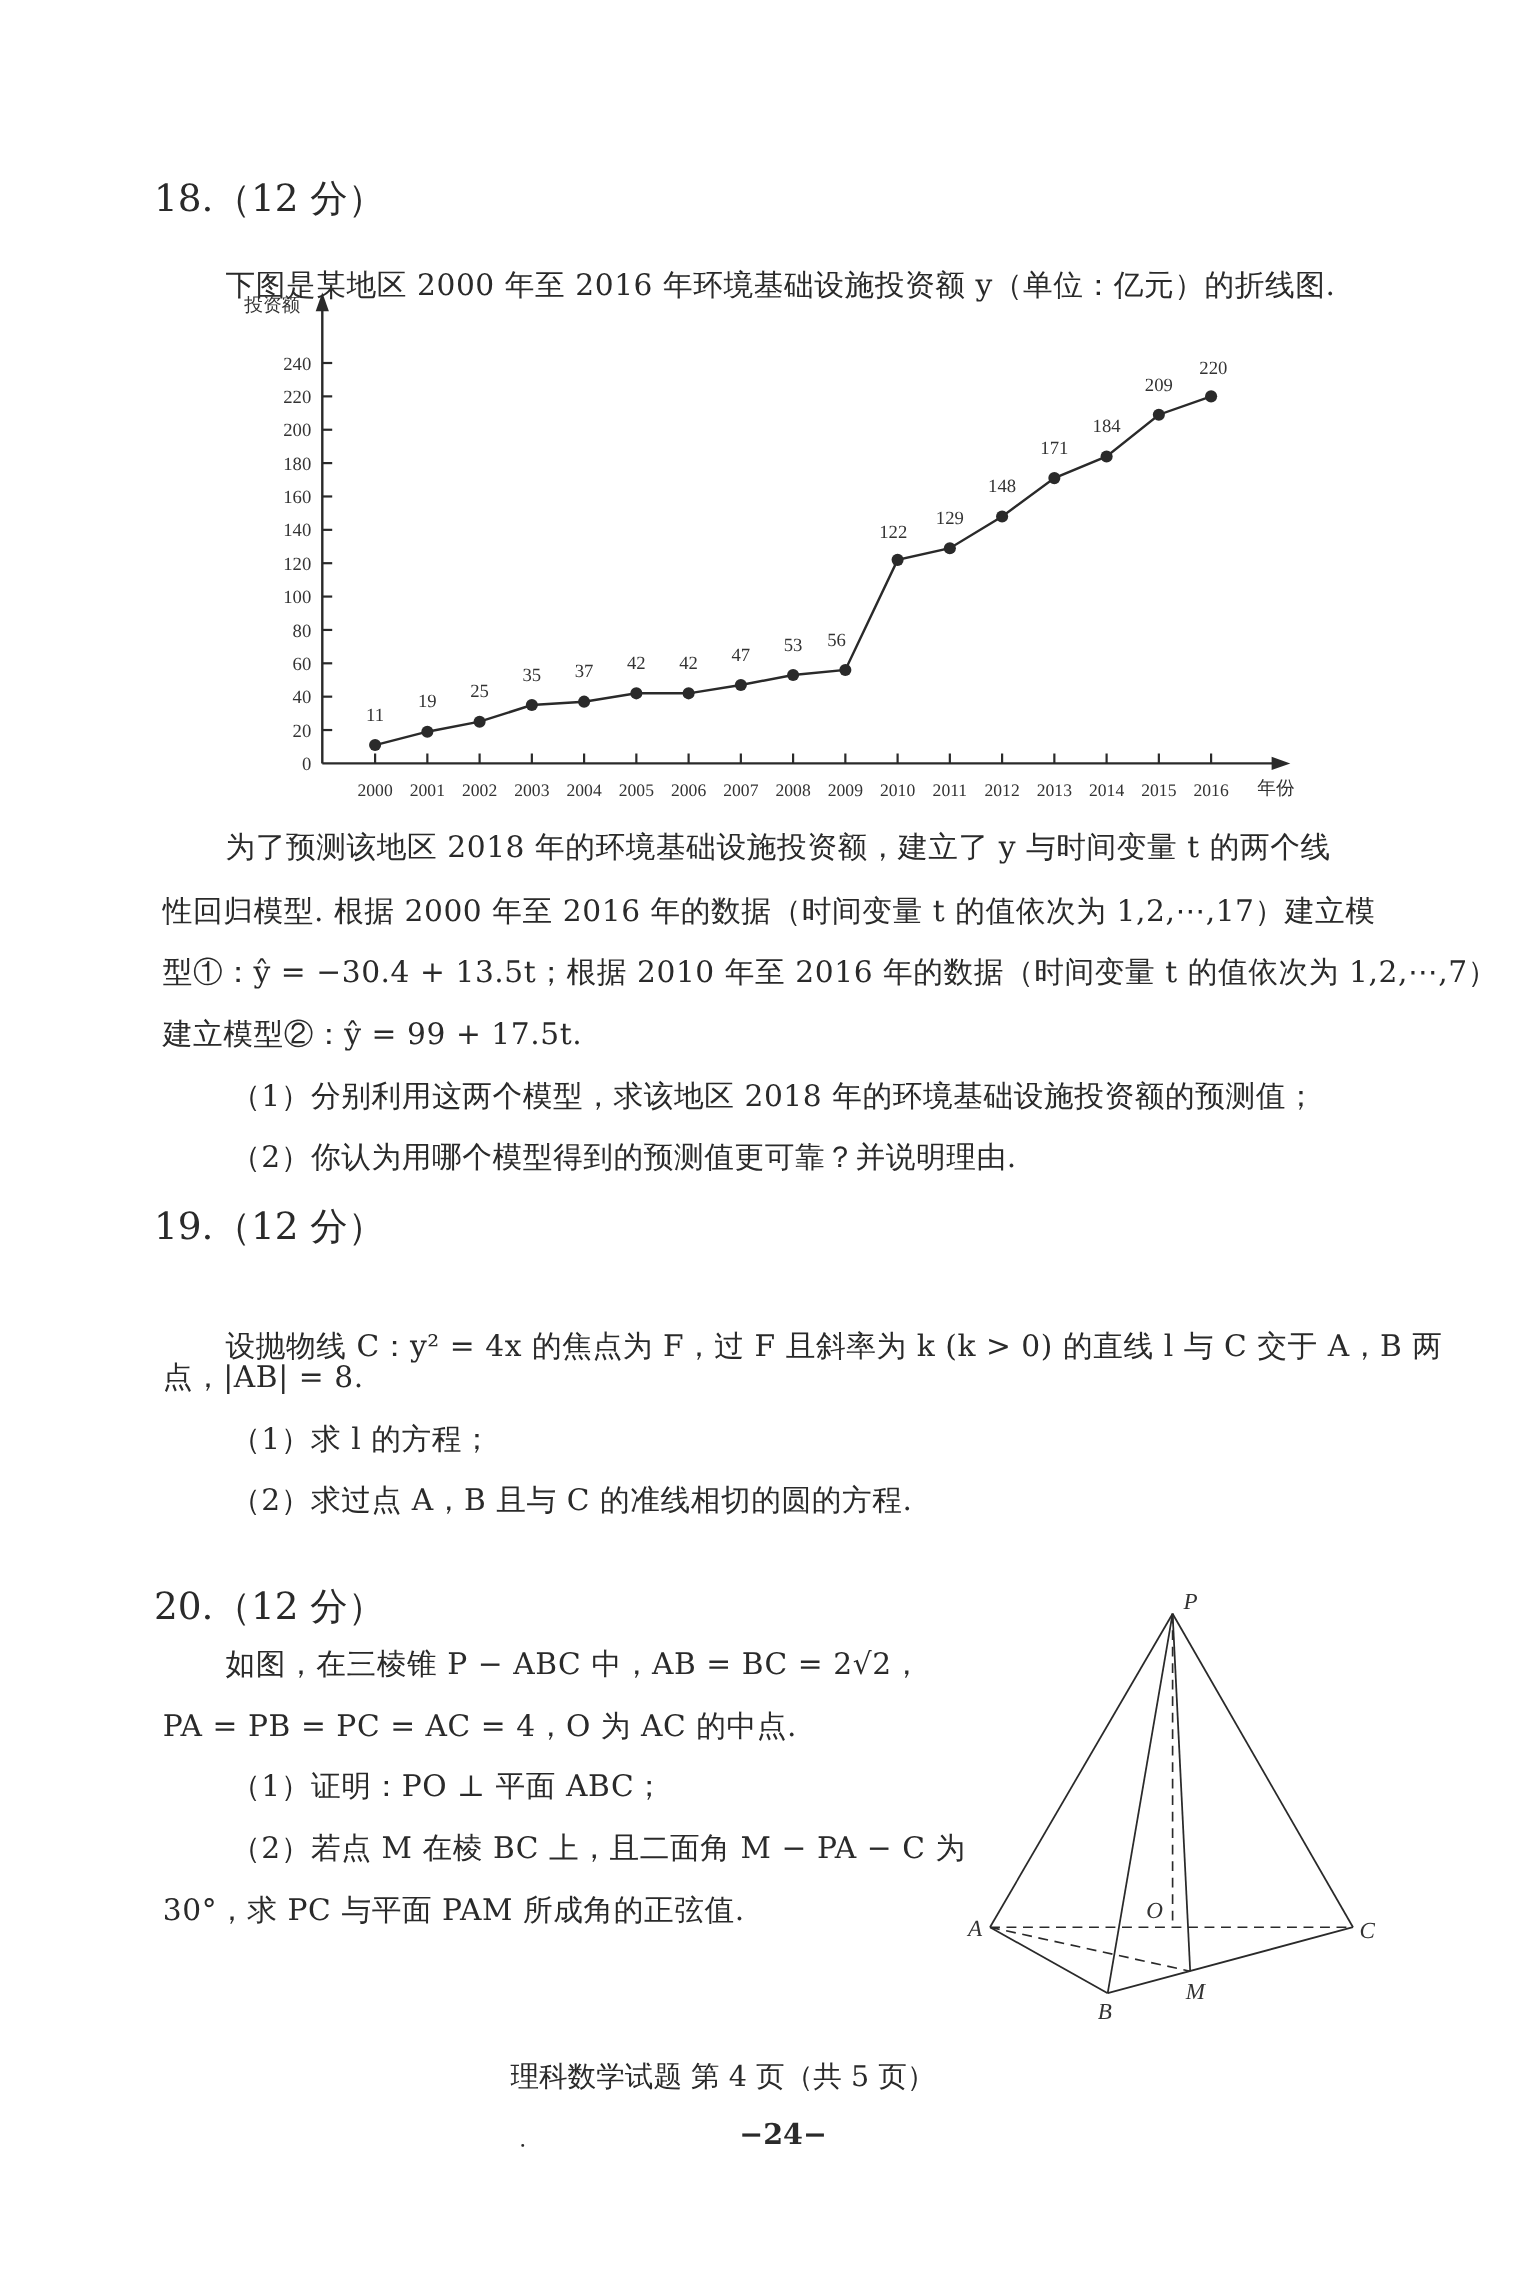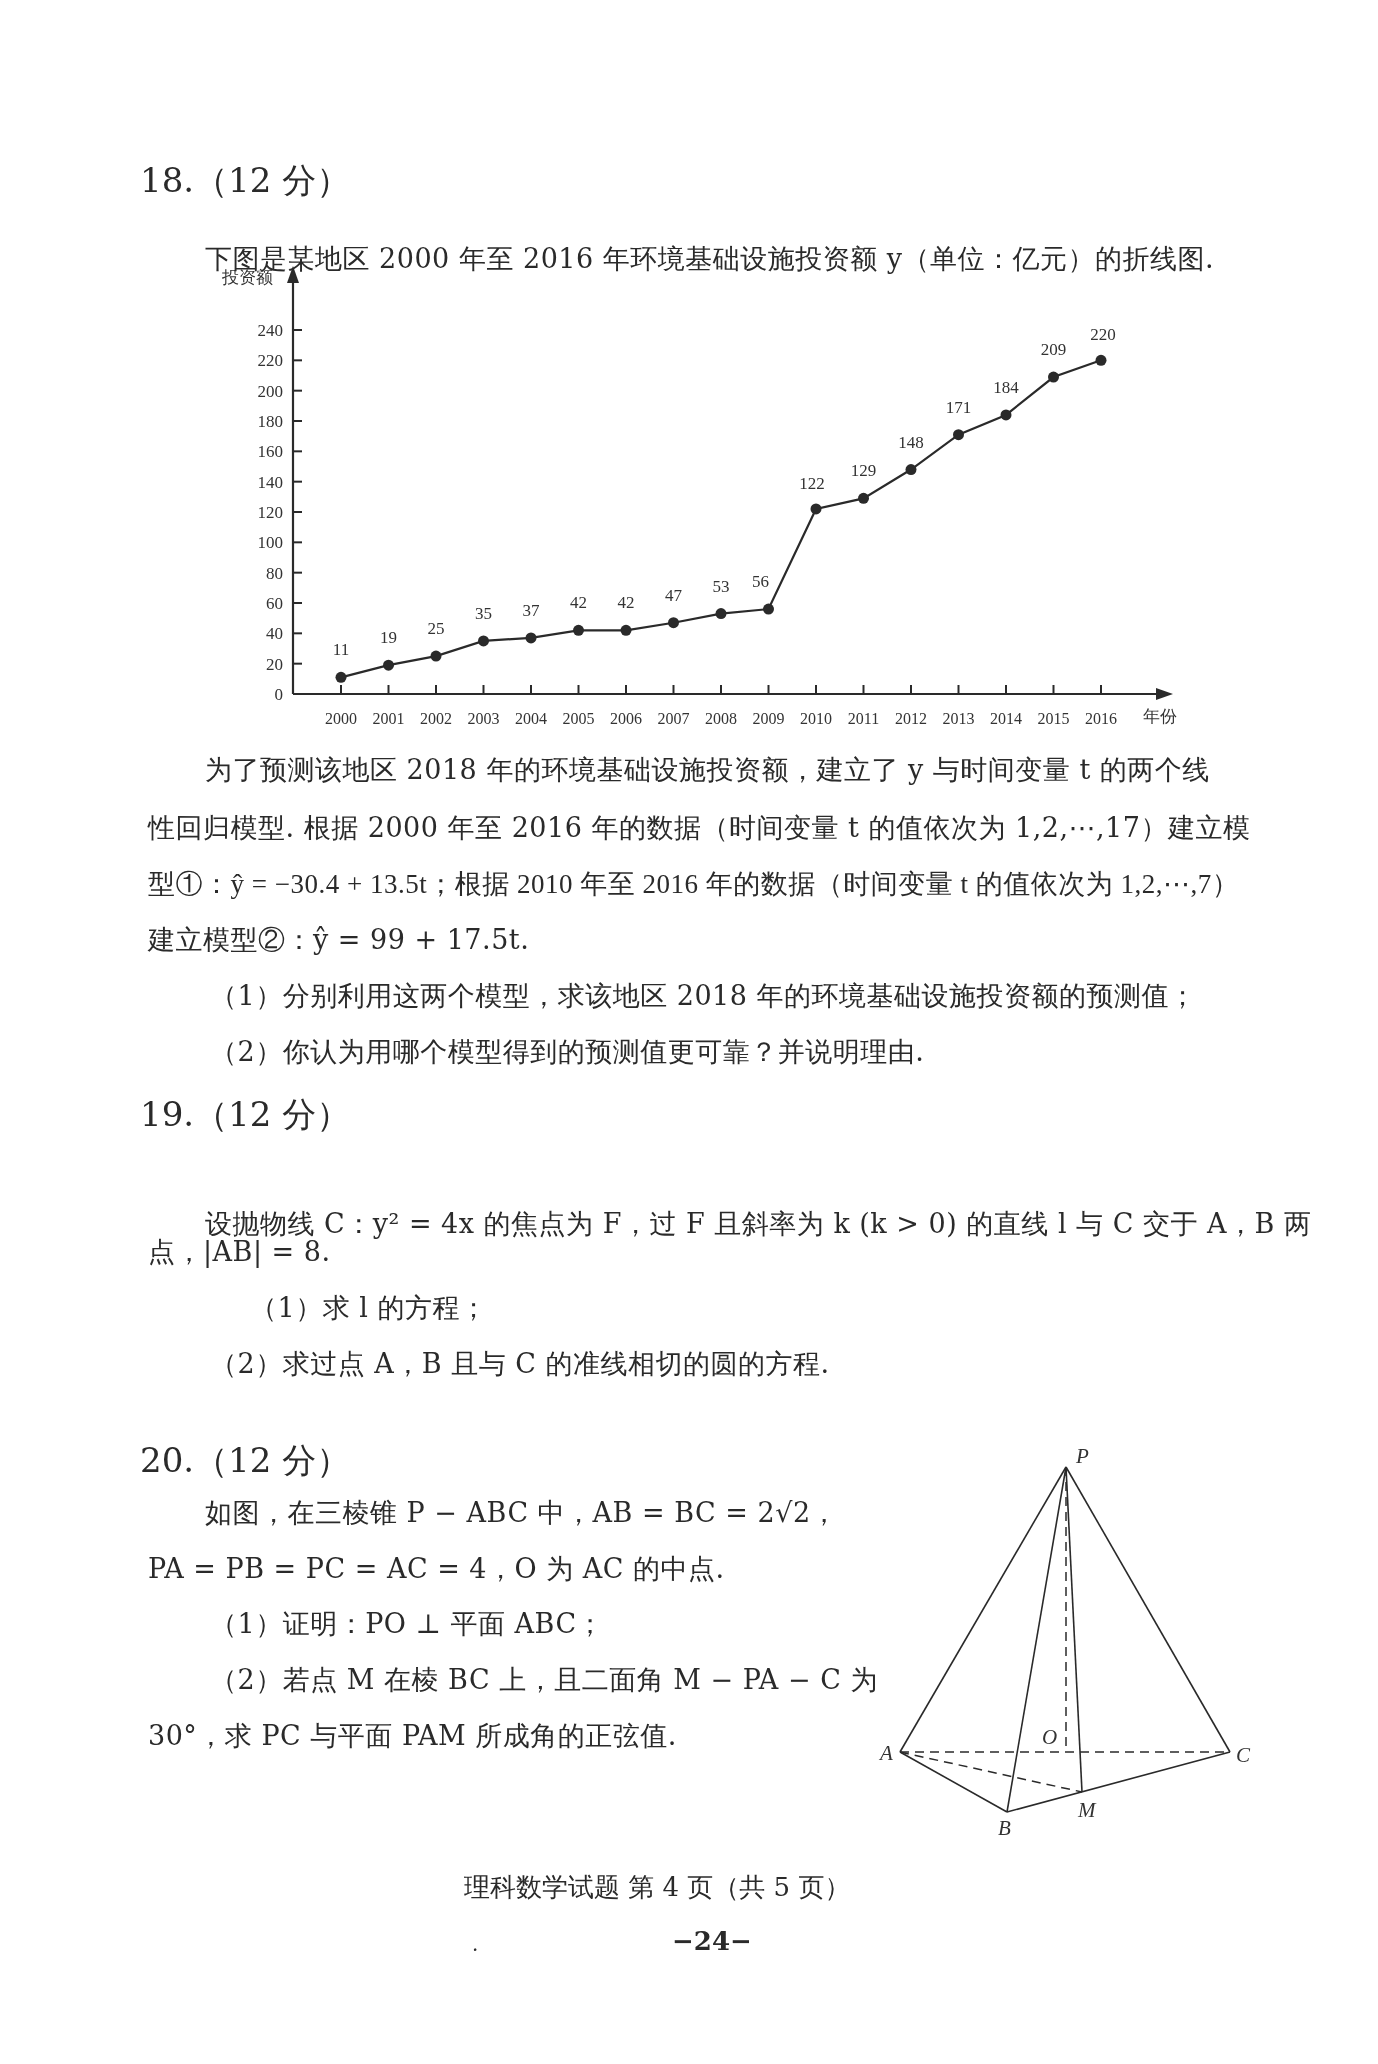--- a/index.html
+++ b/index.html
@@ -126,29 +126,29 @@
       <text x="1006" y="392.93333333333334" font-size="17" text-anchor="middle">184</text>
       <text x="1053.5" y="355.01666666666665" font-size="17" text-anchor="middle">209</text>
       <text x="1103" y="340.33333333333337" font-size="17" text-anchor="middle">220</text>
     </g>
   <text id="ylabel" x="222" y="283" font-size="17" text-anchor="start">投资额</text>
   <text id="xlabel" x="1143" y="722" font-size="17" text-anchor="start">年份</text>
 </svg>
 
 <div class="abs txt" style="left:205px; top:752px;">为了预测该地区 2018 年的环境基础设施投资额，建立了 y 与时间变量 t 的两个线</div>
 <div class="abs txt" style="left:148px; top:810px;">性回归模型. 根据 2000 年至 2016 年的数据（时间变量 t 的值依次为 1,2,⋯,17）建立模</div>
-<div class="abs txt" style="left:148px; top:866px;font-family:Liberation Serif, serif;">型①：ŷ = −30.4 + 13.5t；根据 2010 年至 2016 年的数据（时间变量 t 的值依次为 1,2,⋯,7）</div>
+<div class="abs txt" style="left:148px; top:866px;">型①：ŷ = −30.4 + 13.5t；根据 2010 年至 2016 年的数据（时间变量 t 的值依次为 1,2,⋯,7）</div>
 <div class="abs txt" style="left:148px; top:922px;">建立模型②：ŷ = 99 + 17.5t.</div>
 <div class="abs txt" style="left:210px; top:978px;">（1）分别利用这两个模型，求该地区 2018 年的环境基础设施投资额的预测值；</div>
 <div class="abs txt" style="left:210px; top:1034px;">（2）你认为用哪个模型得到的预测值更可靠？并说明理由.</div>
 
 <div class="abs heading" style="left:140px; top:1092px;">19.（12 分）</div>
 <div class="abs txt" style="left:205px; top:1178px;margin-top:28px;">设抛物线 C：y² = 4x 的焦点为 F，过 F 且斜率为 k (k &gt; 0) 的直线 l 与 C 交于 A，B 两</div>
 <div class="abs txt" style="left:148px; top:1234px;">点，|AB| = 8.</div>
-<div class="abs txt" style="left:210px; top:1290px;margin-left:40px;">（1）求 l 的方程；</div>
+<div class="abs txt" style="left:210px; top:1290px;">（1）求 l 的方程；</div>
 <div class="abs txt" style="left:210px; top:1346px;">（2）求过点 A，B 且与 C 的准线相切的圆的方程.</div>
 
 <div class="abs heading" style="left:140px; top:1438px;">20.（12 分）</div>
 <div class="abs txt" style="left:205px; top:1495px;">如图，在三棱锥 P − ABC 中，AB = BC = 2√2，</div>
 <div class="abs txt" style="left:148px; top:1551px;">PA = PB = PC = AC = 4，O 为 AC 的中点.</div>
 <div class="abs txt" style="left:210px; top:1606px;">（1）证明：PO ⊥ 平面 ABC；</div>
 <div class="abs txt" style="left:210px; top:1662px;">（2）若点 M 在棱 BC 上，且二面角 M − PA − C 为</div>
 <div class="abs txt" style="left:148px; top:1718px;">30°，求 PC 与平面 PAM 所成角的正弦值.</div>
 
 <svg class="abs" style="left:870px; top:1430px;" width="400" height="420">

